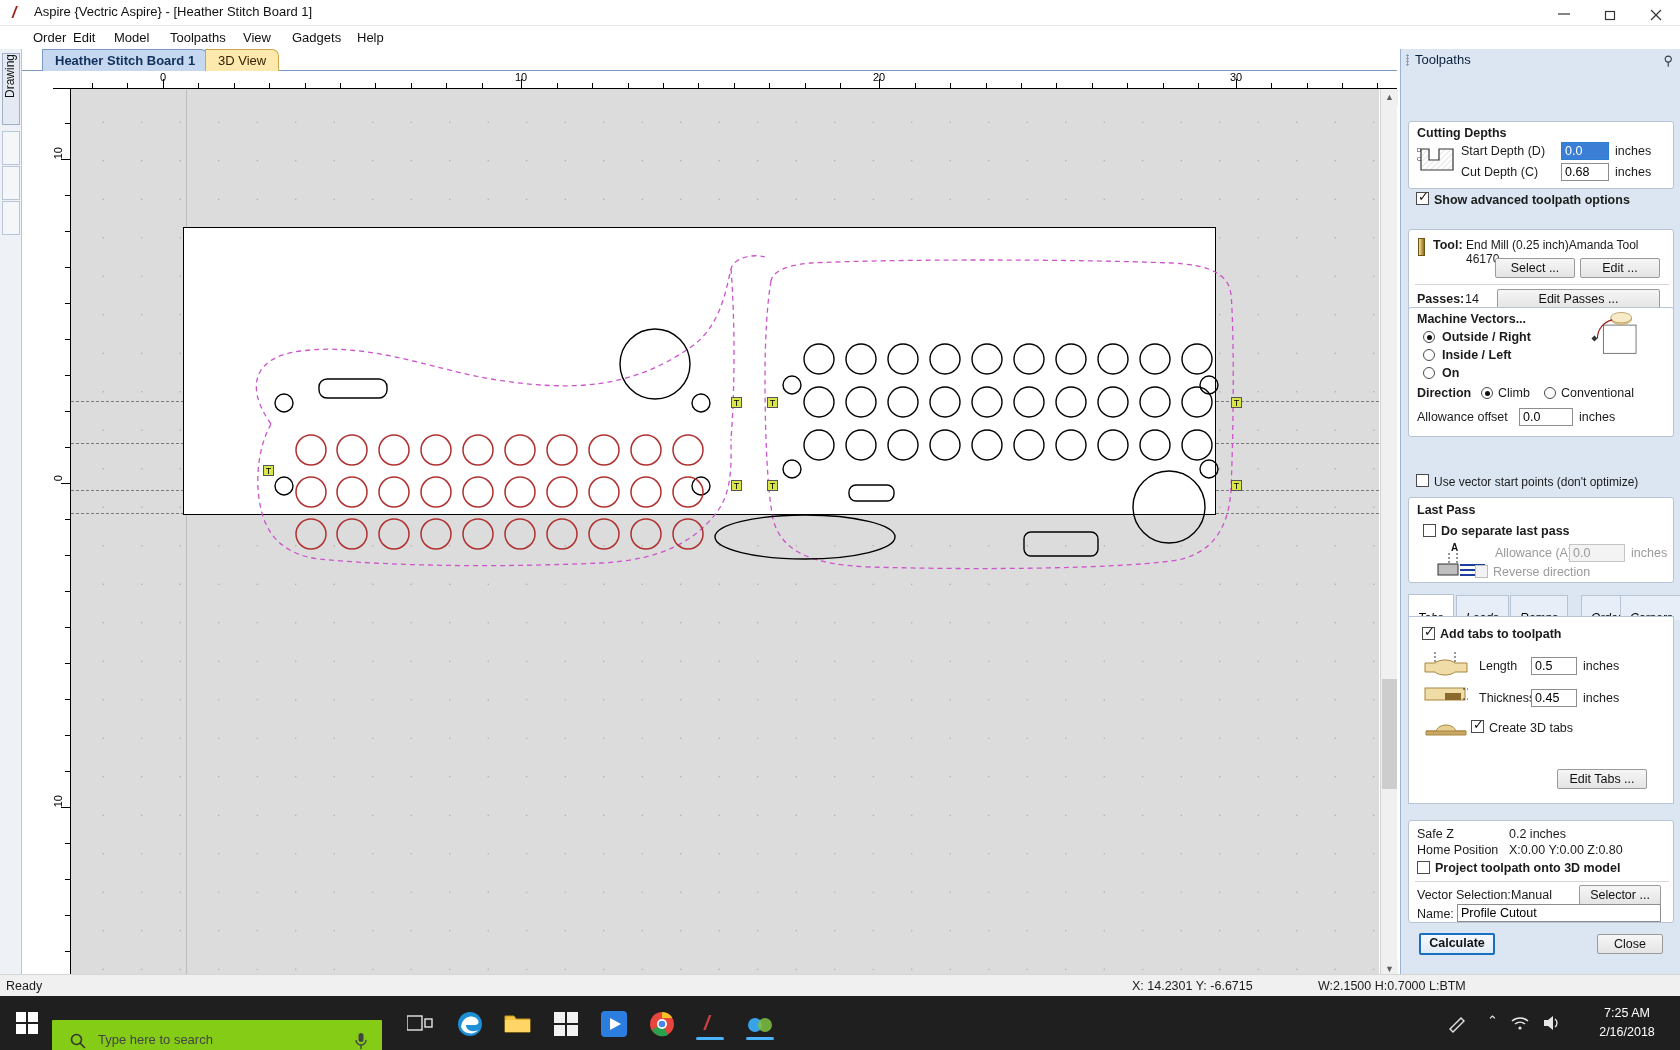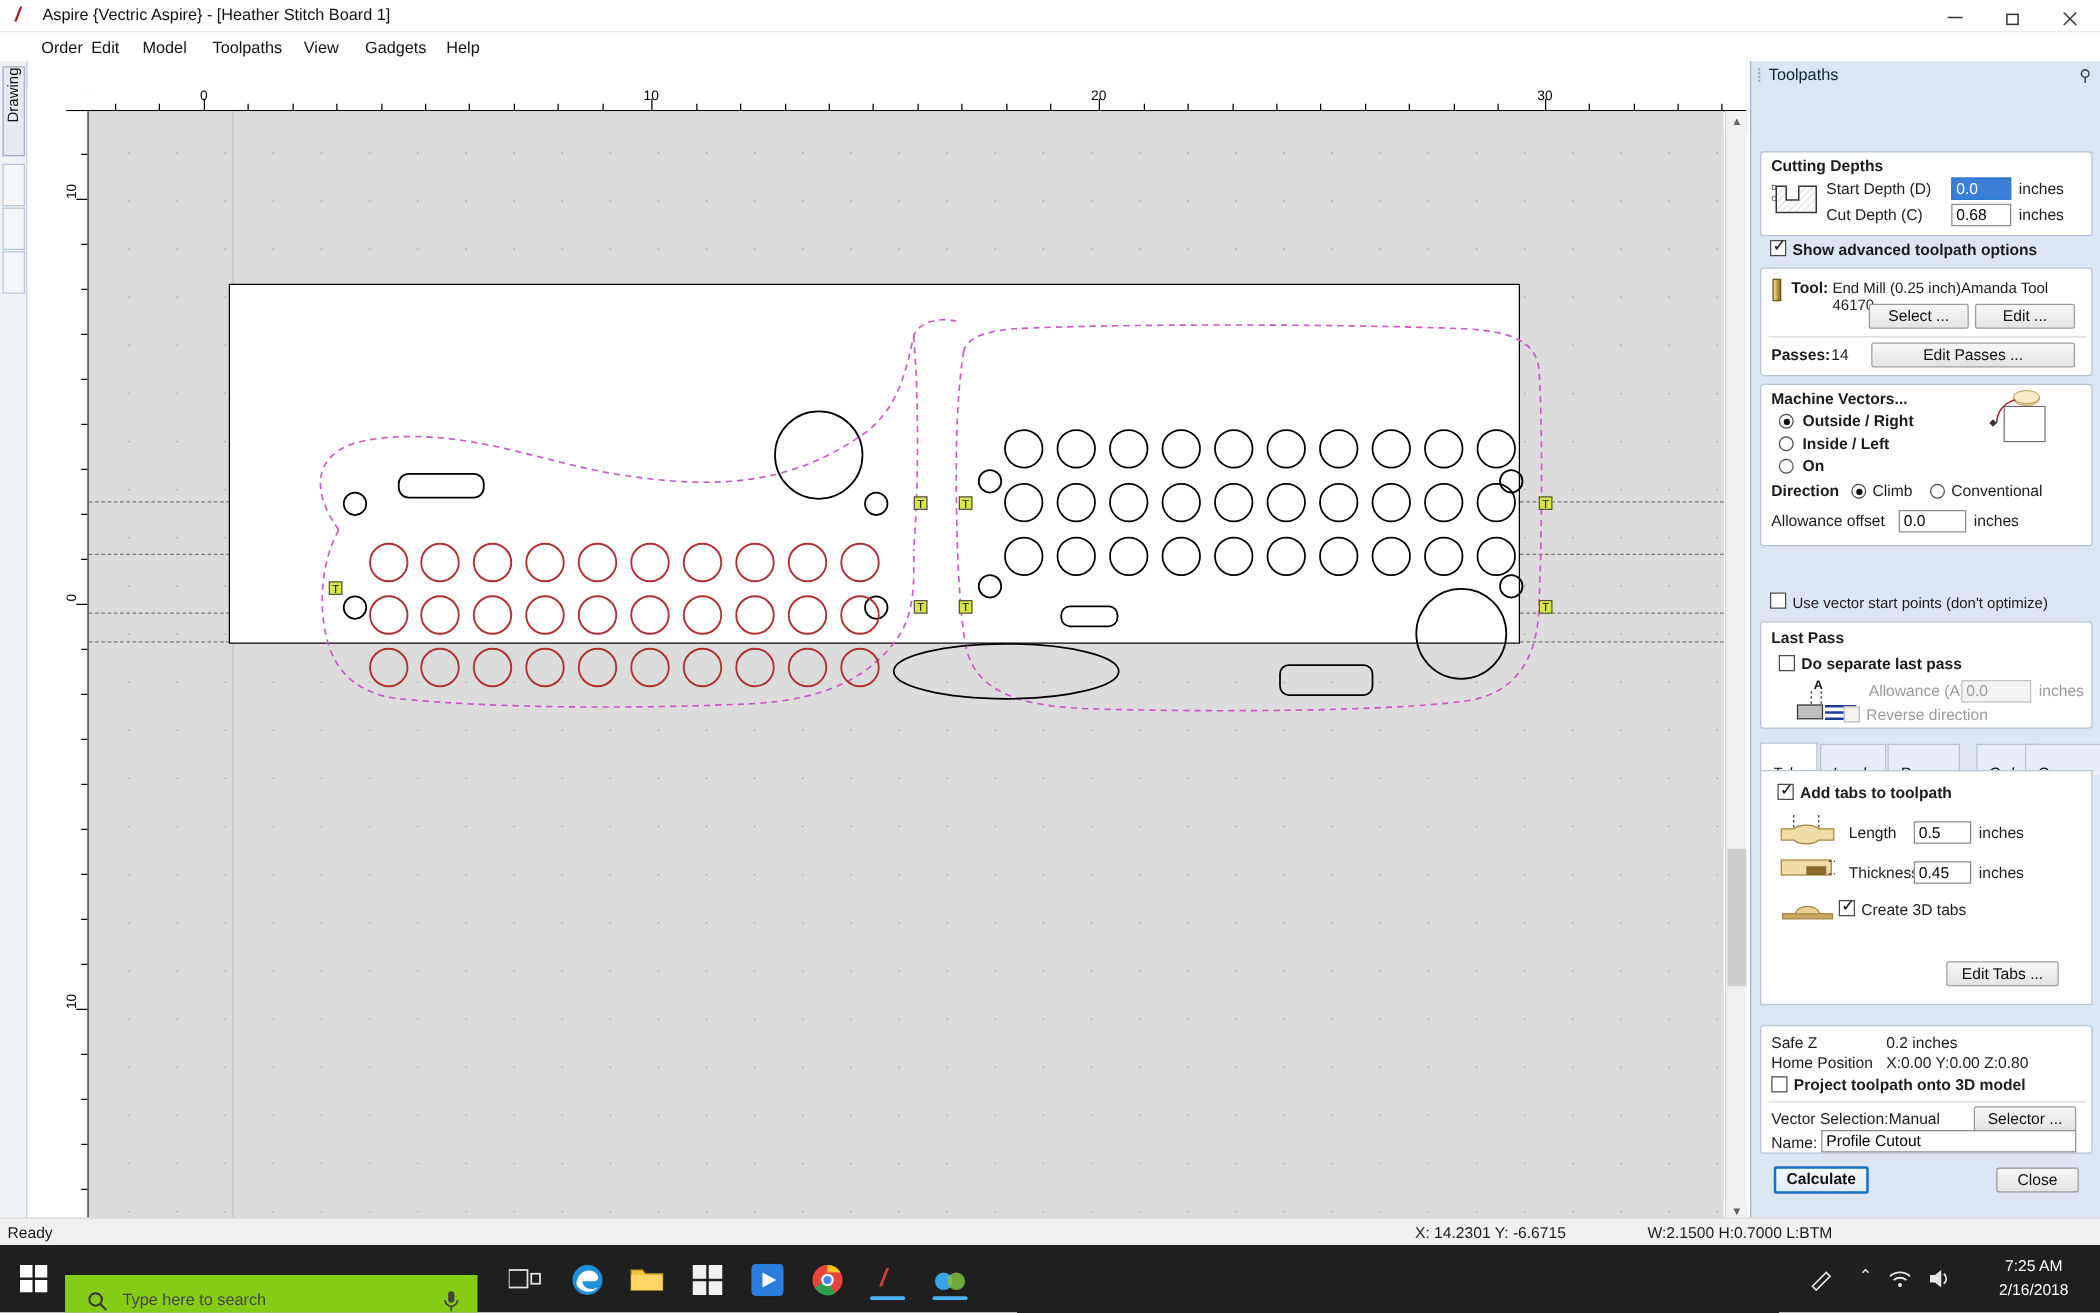--- a/index.html
+++ b/index.html
@@ -185,20 +185,24 @@
 
   <div class="leftbar">
     <div class="vtab">
       <span>Drawing</span>
     </div>
     <div class="sq s1"></div>
     <div class="sq s2"></div>
     <div class="sq s3"></div>
   </div>
 
+  <div class="tabstrip">
+    <div class="doctab active">Heather Stitch Board 1</div>
+    <div class="doctab v3d">3D View</div>
+  </div>
 
   <div class="canvaswrap">
 
     <div class="ruler-corner"></div>
 
     <div class="ruler-h">
       <div class="tickmaj" style="left:110px"></div>
       <div class="tick" style="left:39px"></div>
         <div class="tick" style="left:74px"></div>
       <div class="tick" style="left:145px"></div>
@@ -433,21 +437,21 @@
       <div class="lbl" style="left:52px; top:22px">Start Depth (D)</div>
       <input type="text" class="sel" style="left: 152px; top: 20px; width: 48px; background: rgb(58, 127, 213); color: rgb(255, 255, 255);" value="0.0">
       <div class="lbl" style="left:206px; top:22px">inches</div>
       <div class="lbl" style="left:52px; top:43px">Cut Depth (C)</div>
       <input type="text" style="left: 152px; top: 41px; width: 48px;" value="0.68">
       <div class="lbl" style="left:206px; top:43px">inches</div>
     </div>
     <div class="cbx on" style="left:15px; top:143px"></div>
     <div class="lbl bold" style="left:33px; top:144px">Show advanced toolpath options</div>
 
-    <div class="group" style="top:165px; width:266px; height:87px;">
+    <div class="group" style="top:180px; width:266px; height:87px;">
       <div class="icon-tool" style="left:9px; top:8px"></div>
       <div class="lbl bold" style="left:24px; top:8px">Tool:</div>
       <div class="lbl" style="left:57px; top:8px; font-size:12px">End Mill (0.25 inch)Amanda Tool 46170</div>
       <div class="btn" style="left:86px; top:28px; width:80px">Select ...</div>
       <div class="btn" style="left:171px; top:28px; width:80px">Edit ...</div>
       <div class="sep" style="left:6px; top:54px; width:254px"></div>
       <div class="lbl bold" style="left:8px; top:62px">Passes:</div>
       <div class="lbl" style="left:56px; top:62px">14</div>
       <div class="btn" style="left:88px; top:59px; width:163px">Edit Passes ...</div>
     </div>

